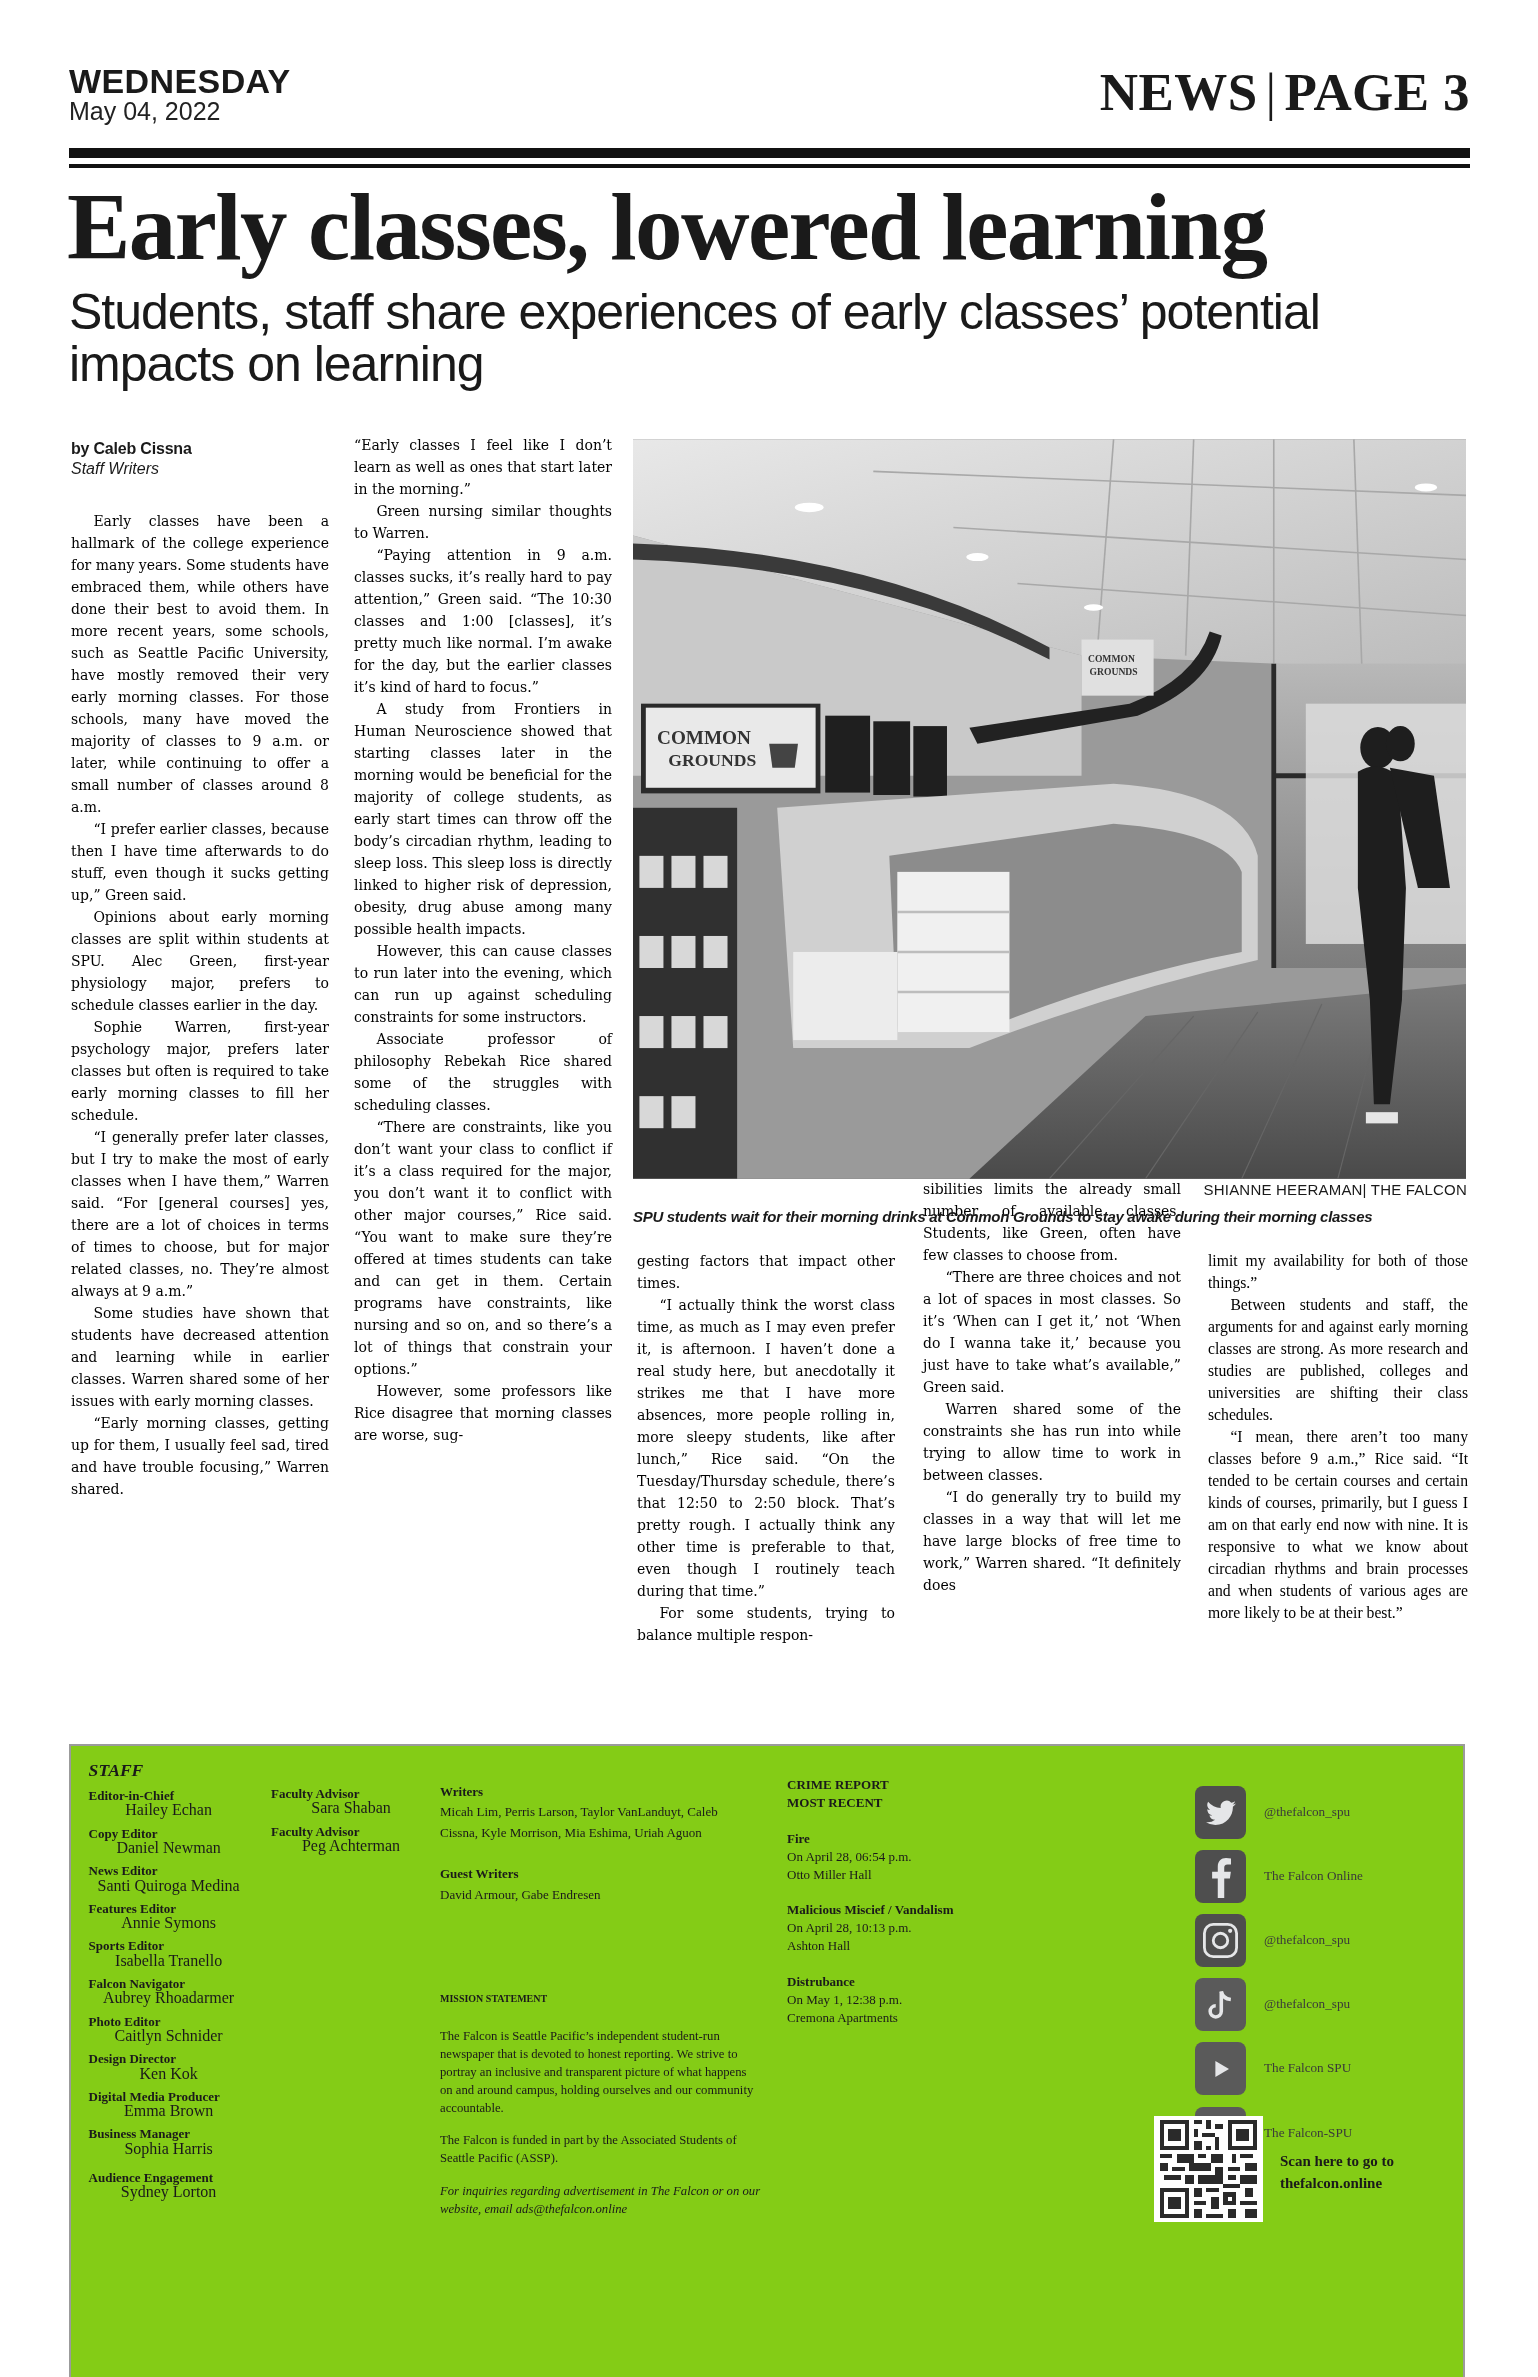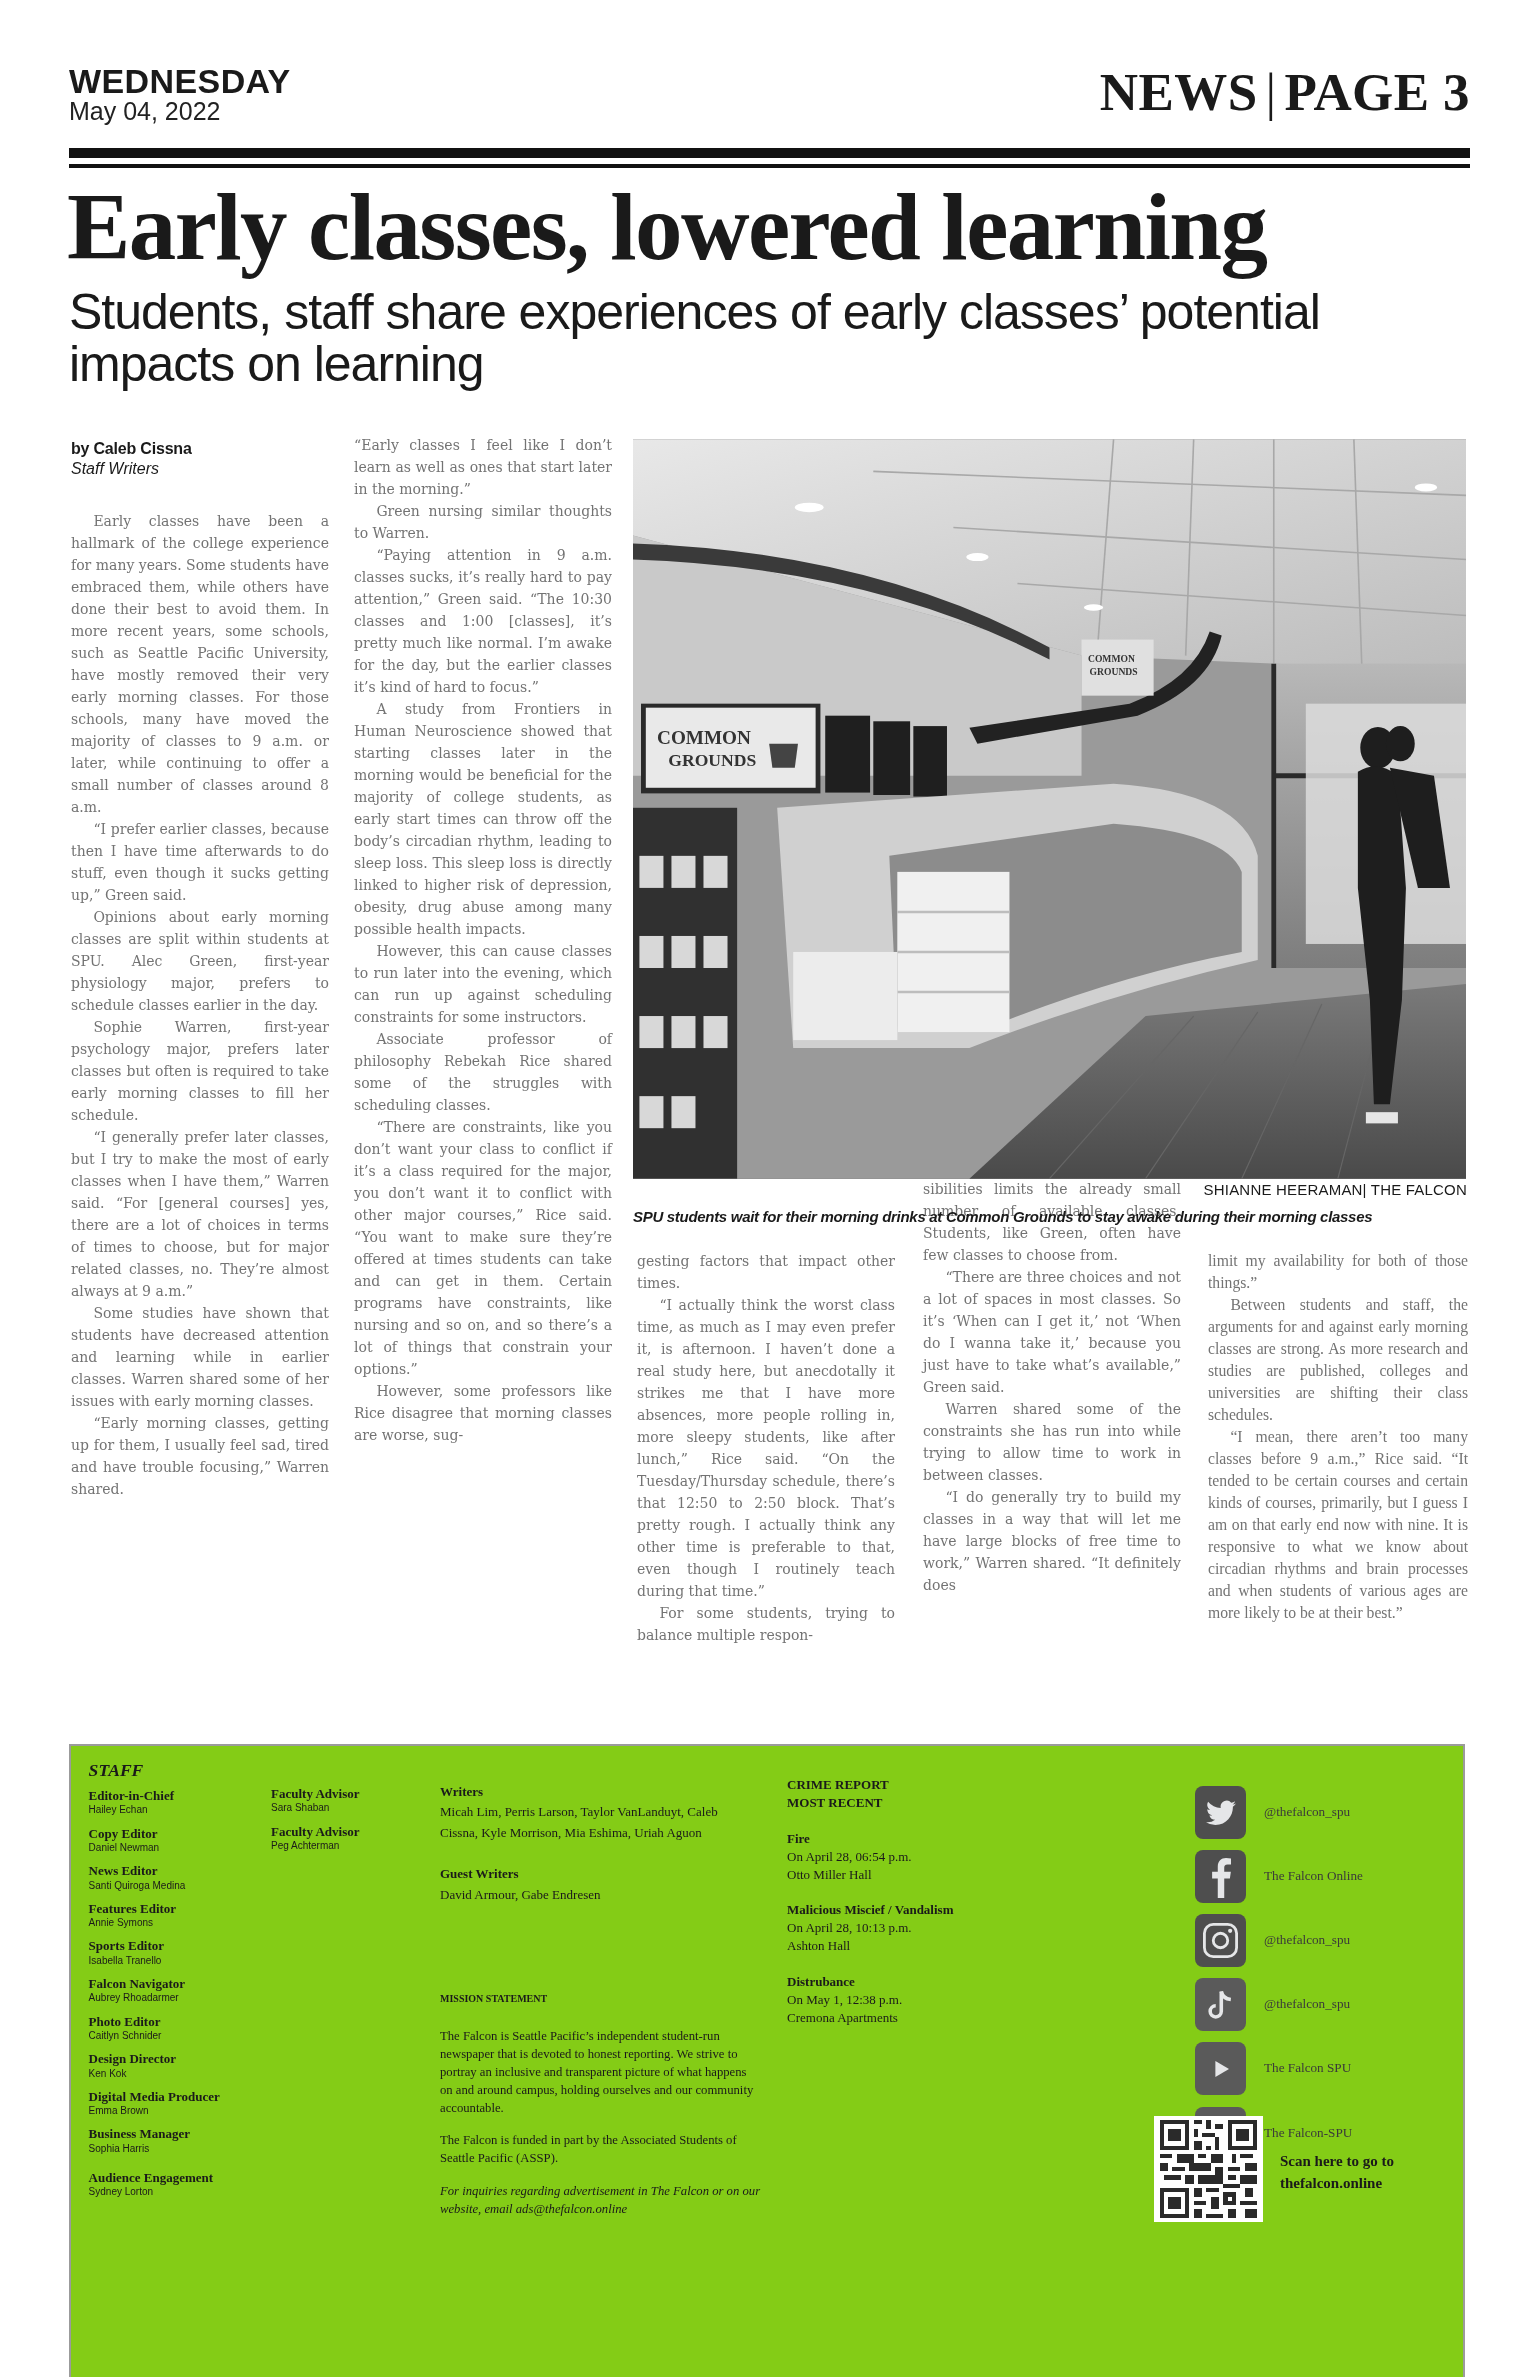--- a/index.html
+++ b/index.html
@@ -10,21 +10,21 @@
   .date { font-size: 25px; line-height: 1.1; color: #222; }
   .section-label { position: absolute; right: 69px; top: 66px; font-family: "Liberation Serif", serif; font-weight: 700; font-size: 53px; line-height: 1; letter-spacing: 0.4px; }
   .section-label .bar { font-weight: 400; margin: 0 8px; }
 
   .rule-thick { position: absolute; left: 69px; right: 69px; top: 148px; height: 9.6px; background: #111; }
   .rule-thin { position: absolute; left: 69px; right: 69px; top: 164px; height: 4px; background: #111; }
 
   .headline { position: absolute; left: 67px; top: 178px; font-family: "Liberation Serif", serif; font-weight: 700; font-size: 95px; line-height: 1.05; letter-spacing: -1.6px; white-space: nowrap; }
   .subhead { position: absolute; left: 69px; top: 287px; width: 1410px; font-family: "Liberation Sans", sans-serif; font-size: 50px; line-height: 1.03; letter-spacing: -1px; }
 
-  .col { position: absolute; font-family: "DejaVu Serif", serif; font-size: 14px; line-height: 22px; text-align: justify; hyphens: auto; color: #737373; }
+  .col { position: absolute; font-family: "DejaVu Serif", serif; font-size: 14px; line-height: 22px; text-align: justify; hyphens: auto; color: #000000; }
   .col p { margin: 0; text-indent: 22.4px; }
   .col p.noindent { text-indent: 0; }
   .col1 { left: 71px; top: 510px; width: 258px; }
   .col2 { left: 354px; top: 434px; width: 258px; }
   .col3 { left: 637px; top: 1250px; width: 258px; }
   .col4 { left: 923px; top: 1178px; width: 258px; }
   .col5 { left: 1208px; top: 1250px; width: 260px; font-family: "Liberation Serif", serif; font-size: 15.7px; }
 
   .byline { position: absolute; left: 71px; top: 440px; font-family: "Liberation Sans", sans-serif; }
   .byline .author { font-weight: 700; font-size: 16px; letter-spacing: -0.2px; }
@@ -33,21 +33,21 @@
   .photo { position: absolute; left: 633px; top: 439px; width: 833px; height: 740px; overflow: hidden; background: #8a8a8a; }
   .photo svg { display: block; }
   .photo-credit { position: absolute; right: 72px; top: 1181px; font-family: "Liberation Sans", sans-serif; font-size: 15px; letter-spacing: 0.2px; }
   .photo-caption { position: absolute; left: 633px; top: 1208px; font-family: "Liberation Sans", sans-serif; font-weight: 700; font-style: italic; font-size: 15px; letter-spacing: -0.3px; }
 
   .staff-box { position: absolute; left: 69px; top: 1744px; width: 1396px; height: 662px; background: #84cc16; border: 2.4px solid #9b9b9b; box-sizing: border-box; font-family: "DejaVu Serif", serif; padding-left: 36px; }
   .staff-title { position: absolute; left: 17.6px; top: 14.4px; font-family: "Liberation Serif", serif; font-weight: 700; font-style: italic; font-size: 17.6px; }
   .staff-col { position: absolute; font-size: 11.6px; line-height: 14.4px; }
   .staff-col .entry { margin-bottom: 8.8px; }
   .staff-col .role { font-family: "Liberation Serif", serif; font-weight: 700; font-size: 13px; }
-  .staff-col .name { font-family: Liberation Sans, sans-serif; font-size: 10px; }
+  .staff-col .name { font-family: Liberation Serif, serif; font-size: 16px; text-align: center; }
   .staff-col-a { left: 17.6px; top: 43px; width: 160px; }
   .staff-col-b { left: 200px; top: 41px; width: 160px; }
   .writers { position: absolute; left: 369px; top: 36px; width: 313px; font-family: "Liberation Serif", serif; font-size: 13px; line-height: 20.4px; }
   .writers .h { font-weight: 700; }
   .guest { margin-top: 21px; }
   .mission { position: absolute; left: 369px; top: 244px; width: 321px; font-family: "Liberation Serif", serif; font-size: 12.7px; line-height: 18px; }
   .mission .h { font-weight: 700; font-size: 10px; margin-bottom: 19px; }
   .mission p { margin: 0 0 14.4px 0; }
   .mission .inq { font-style: italic; }
   .crime { position: absolute; left: 716px; top: 30px; width: 321px; font-family: "Liberation Serif", serif; font-size: 13px; line-height: 18px; }

